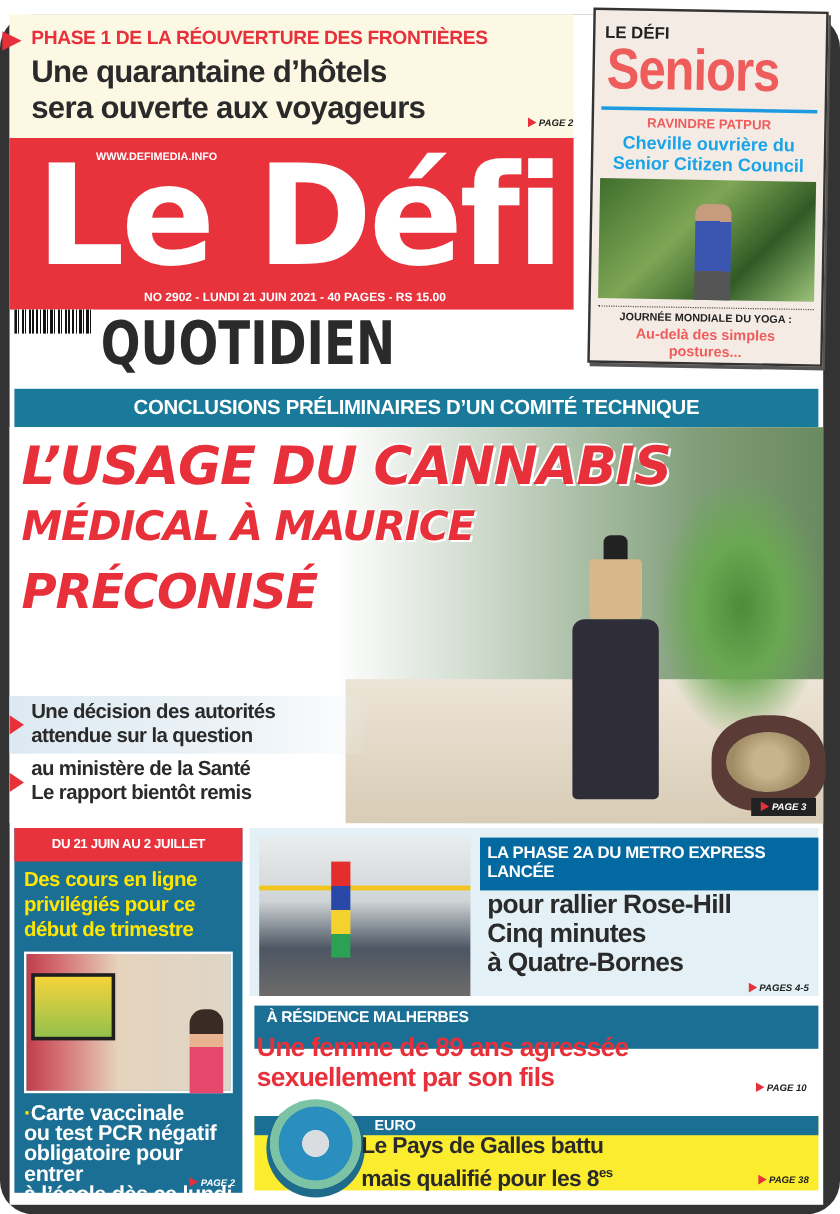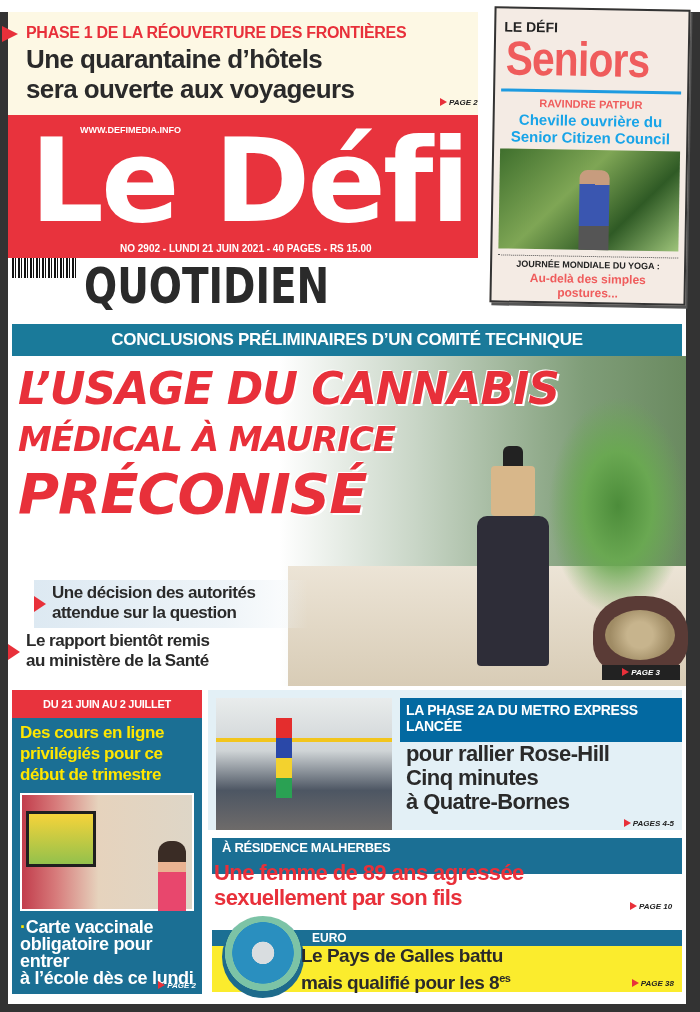--- a/index.html
+++ b/index.html
@@ -5,20 +5,21 @@
   * { box-sizing: border-box; margin: 0; padding: 0; }
   html, body { width: 700px; height: 1012px; overflow: hidden; }
   body {
     background: #ffffff;
     font-family: "Liberation Sans", "DejaVu Sans", sans-serif;
     position: relative;
   }
   .page {
     position: absolute; left: 0; top: 12px; width: 700px; height: 1000px;
     background: #333333;
+    border-radius: 28px;
   }
   .inner {
     position: absolute; left: 8px; top: 0; width: 678px; height: 992px;
     background: #ffffff;
   }
   
   .top-teaser {
     position: absolute; left: 0; top: 0; width: 470px; height: 103px;
     background: #fdf8e4;
   }
@@ -126,31 +127,31 @@
   .bowl .seeds { position: absolute; left: 12px; top: 14px; width: 70px; height: 50px; background: radial-gradient(circle, #c7b48d 30%, #9f8b64 70%); border-radius: 50%; }
   .leaves { position: absolute; left: 540px; top: 40px; width: 140px; height: 220px;
     background: radial-gradient(ellipse at 50% 50%, #4c8c3a 0%, #6aa852 35%, transparent 70%); }
   .main-headline {
     position: absolute; left: 10px; top: 6px; color: #e8303a; font-weight: bold; font-style: italic;
     text-shadow: 2px 2px 0 #fff, -1px -1px 0 #fff; letter-spacing: -1px;
     font-family: "DejaVu Sans", sans-serif;
   }
   .mh1 { font-size: 44px; line-height: 54px; }
   .mh2 { font-size: 34px; line-height: 46px; }
-  .mh3 { font-size: 56px; line-height: 64px; }
+  .mh3 { font-size: 40px; line-height: 64px; }
   .bullets { position: absolute; left: 0; top: 224px; width: 300px; }
   .bullet { position: relative; height: 48px; padding-left: 18px; }
-  .bullet.first { background: linear-gradient(90deg, #dde9f2 0%, #eef4f8 70%, rgba(255,255,255,0) 100%); margin-left: 26px; }
+  .bullet.first { background: linear-gradient(90deg, #dde9f2 0%, #eef4f8 70%, rgba(255,255,255,0) 100%); }
   .bullet .tri {
     position: absolute; left: 0; top: 16px; width: 0; height: 0;
     border-top: 8px solid transparent; border-bottom: 8px solid transparent; border-left: 12px solid #e8303a;
   }
   .bullet .txt { color: #2a2a2a; font-weight: bold; font-size: 17px; line-height: 20px; letter-spacing: -0.5px; padding-top: 3px; }
   .main-pageref {
-    position: absolute; right: 6px; bottom: 6px; background: #222; color: #fff; padding: 3px 20px;
+    position: absolute; right: 6px; bottom: 6px; background: #222; color: #fff; padding: 3px 8px;
   }
   .main-pageref .txt { color: #fff; }
   
   .school {
     position: absolute; left: 4px; top: 678px; width: 190px; height: 304px;
     background: #1b6f94;
   }
   .school .kicker { height: 28px; background: #e8333d; color: #fff; font-weight: bold; font-size: 11px; text-align: center; line-height: 28px; letter-spacing: -0.3px; }
   .school .head { padding: 4px 8px; color: #ffe600; font-weight: bold; font-size: 17px; line-height: 21px; letter-spacing: -0.4px; }
   .school .photo {
@@ -278,22 +279,22 @@
         <div class="bullet first">
           <span class="tri"></span>
           <div class="txt">
             <div>Une décision des autorités</div>
             <div>attendue sur la question</div>
           </div>
         </div>
         <div class="bullet">
           <span class="tri"></span>
           <div class="txt">
+            <div>au ministère de la Santé</div>
             <div>Le rapport bientôt remis</div>
-            <div>au ministère de la Santé</div>
           </div>
         </div>
       </div>
 
       <div class="page-ref main-pageref">
         <span class="tri"></span><span class="txt">PAGE 3</span>
       </div>
     </div>
 
     <div class="school">
@@ -304,20 +305,21 @@
         <div>début de trimestre</div>
       </div>
       <div class="photo">
         <div class="tv">
             <div class="screen"></div>
           </div>
         <div class="kid"></div>
       </div>
       <div class="bullet-text">
         <div><span class="dot">·</span><span>Carte vaccinale</span></div>
+        <div>ou test PCR négatif</div>
         <div>obligatoire pour entrer</div>
         <div>à l’école dès ce lundi</div>
       </div>
       <div class="page-ref pref">
         <span class="tri"></span><span style="color:#fff">PAGE 2</span>
       </div>
     </div>
 
     <div class="metro">
       <div class="photo">

